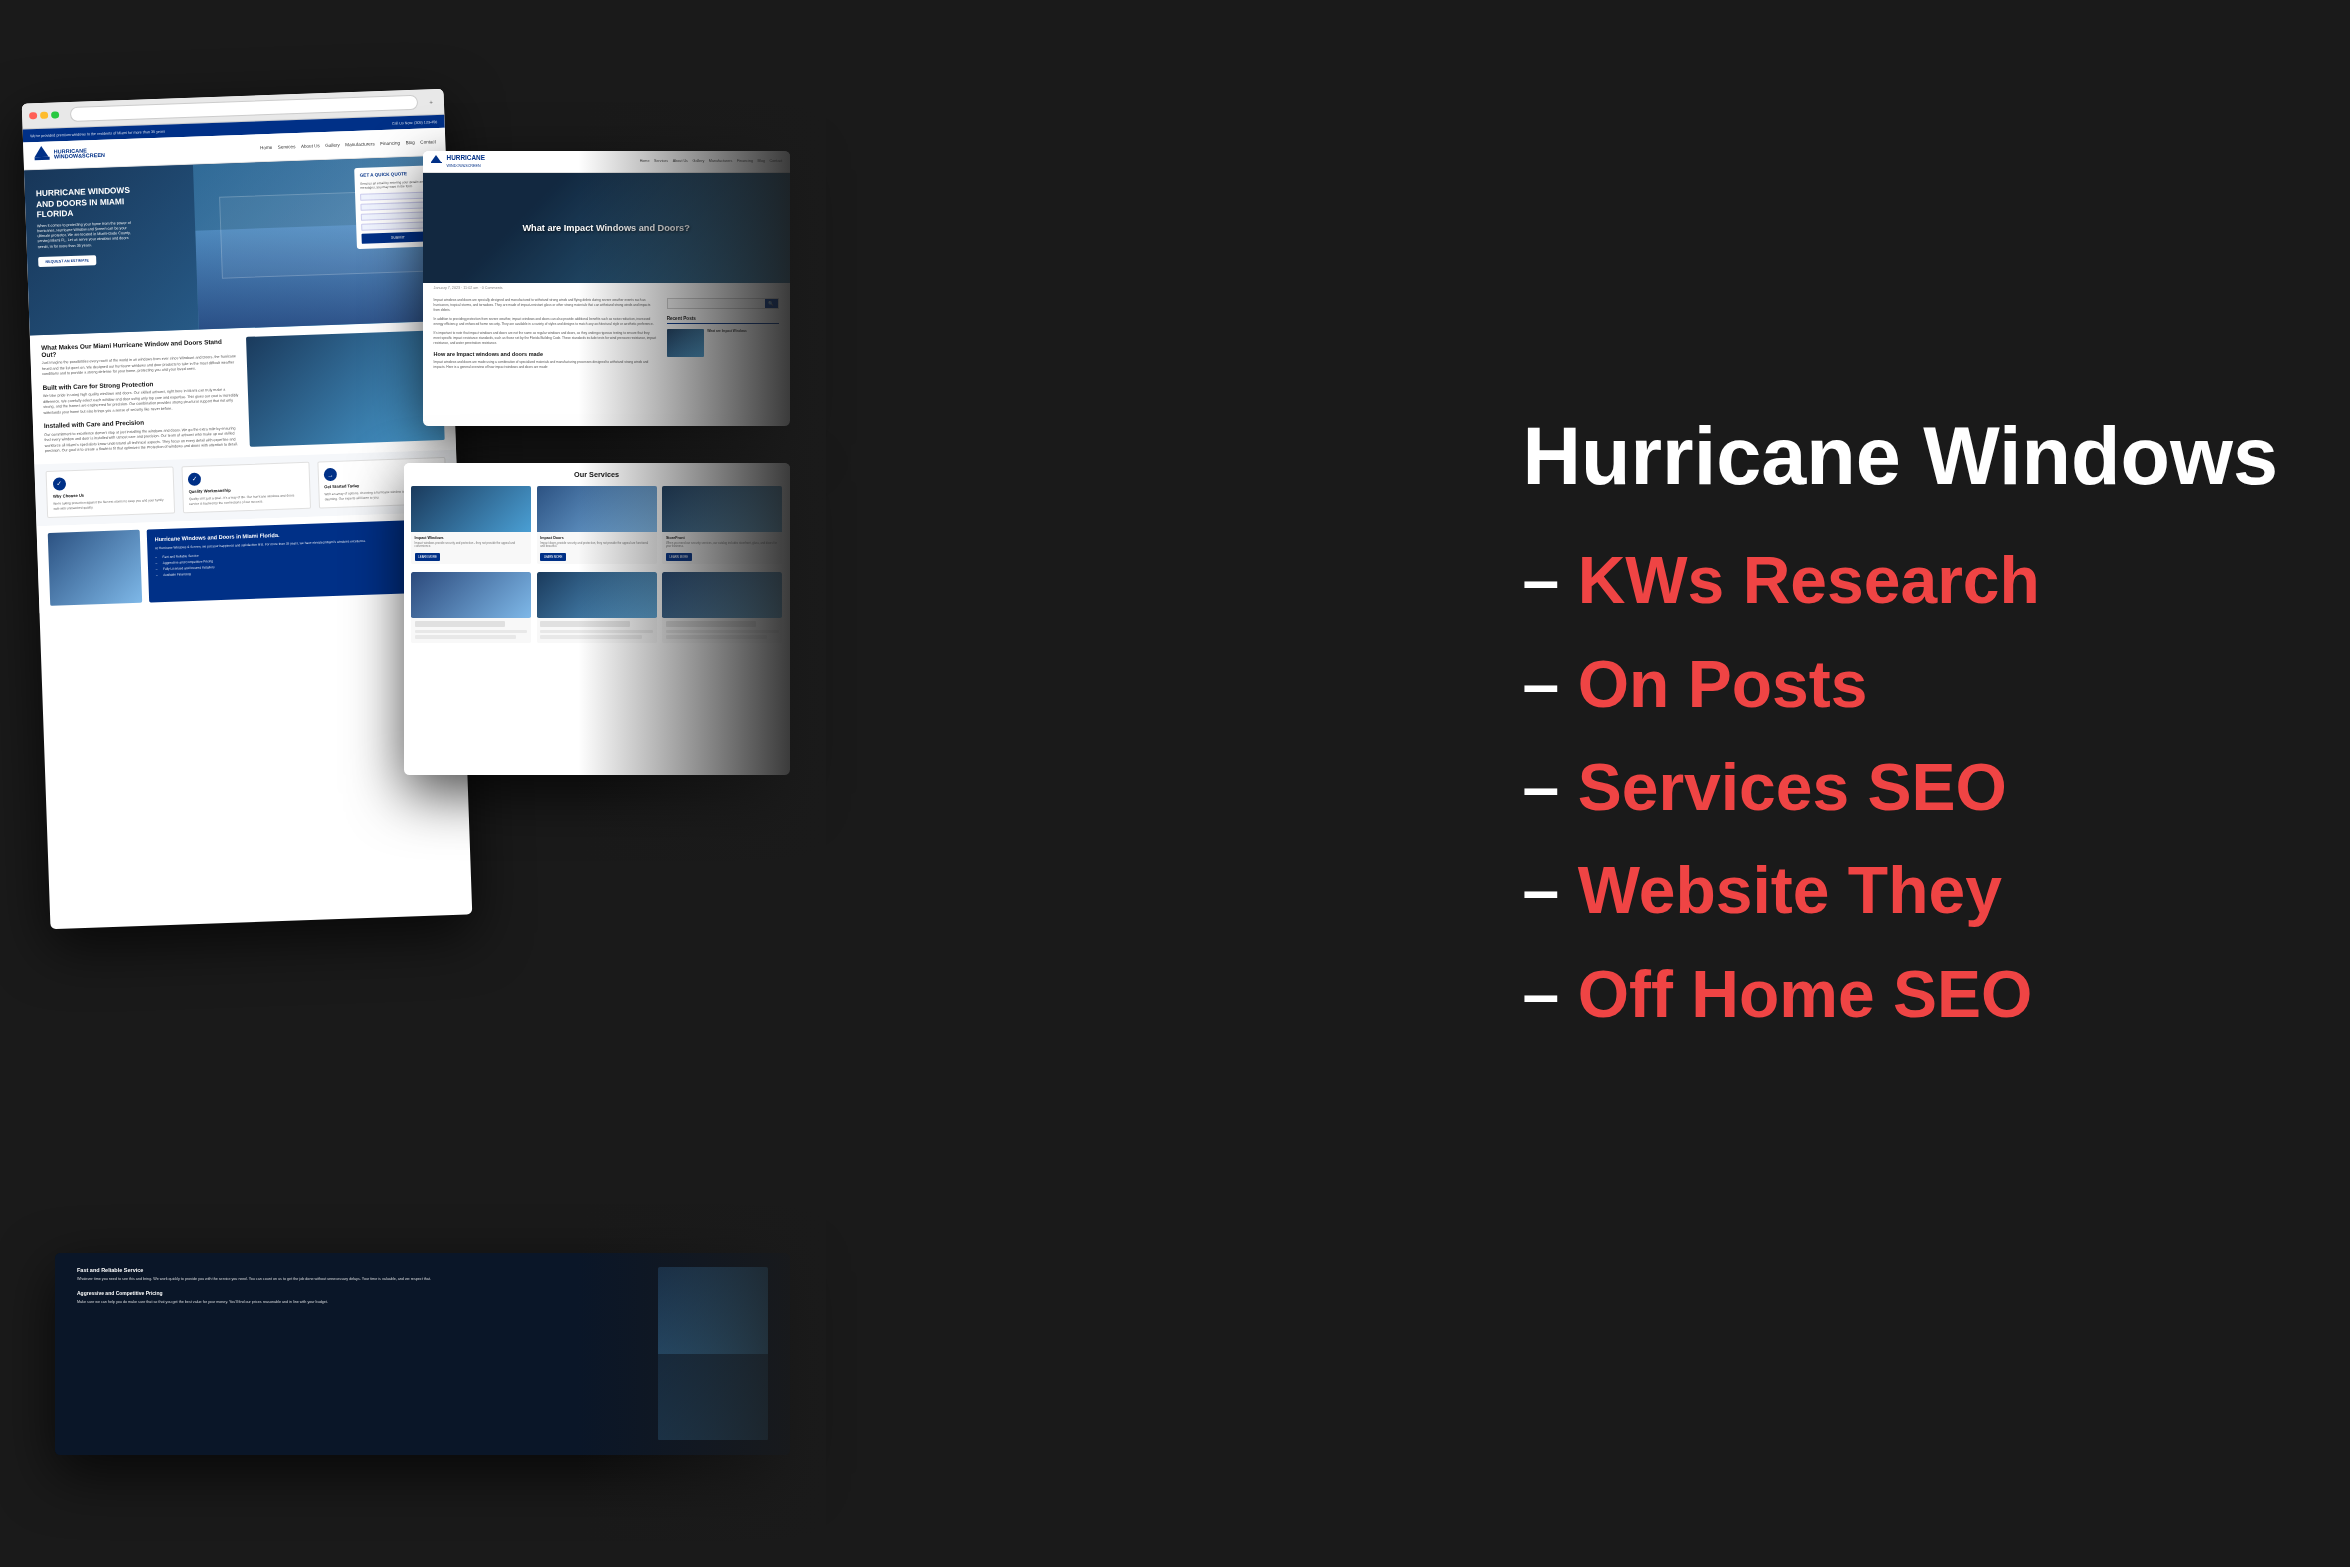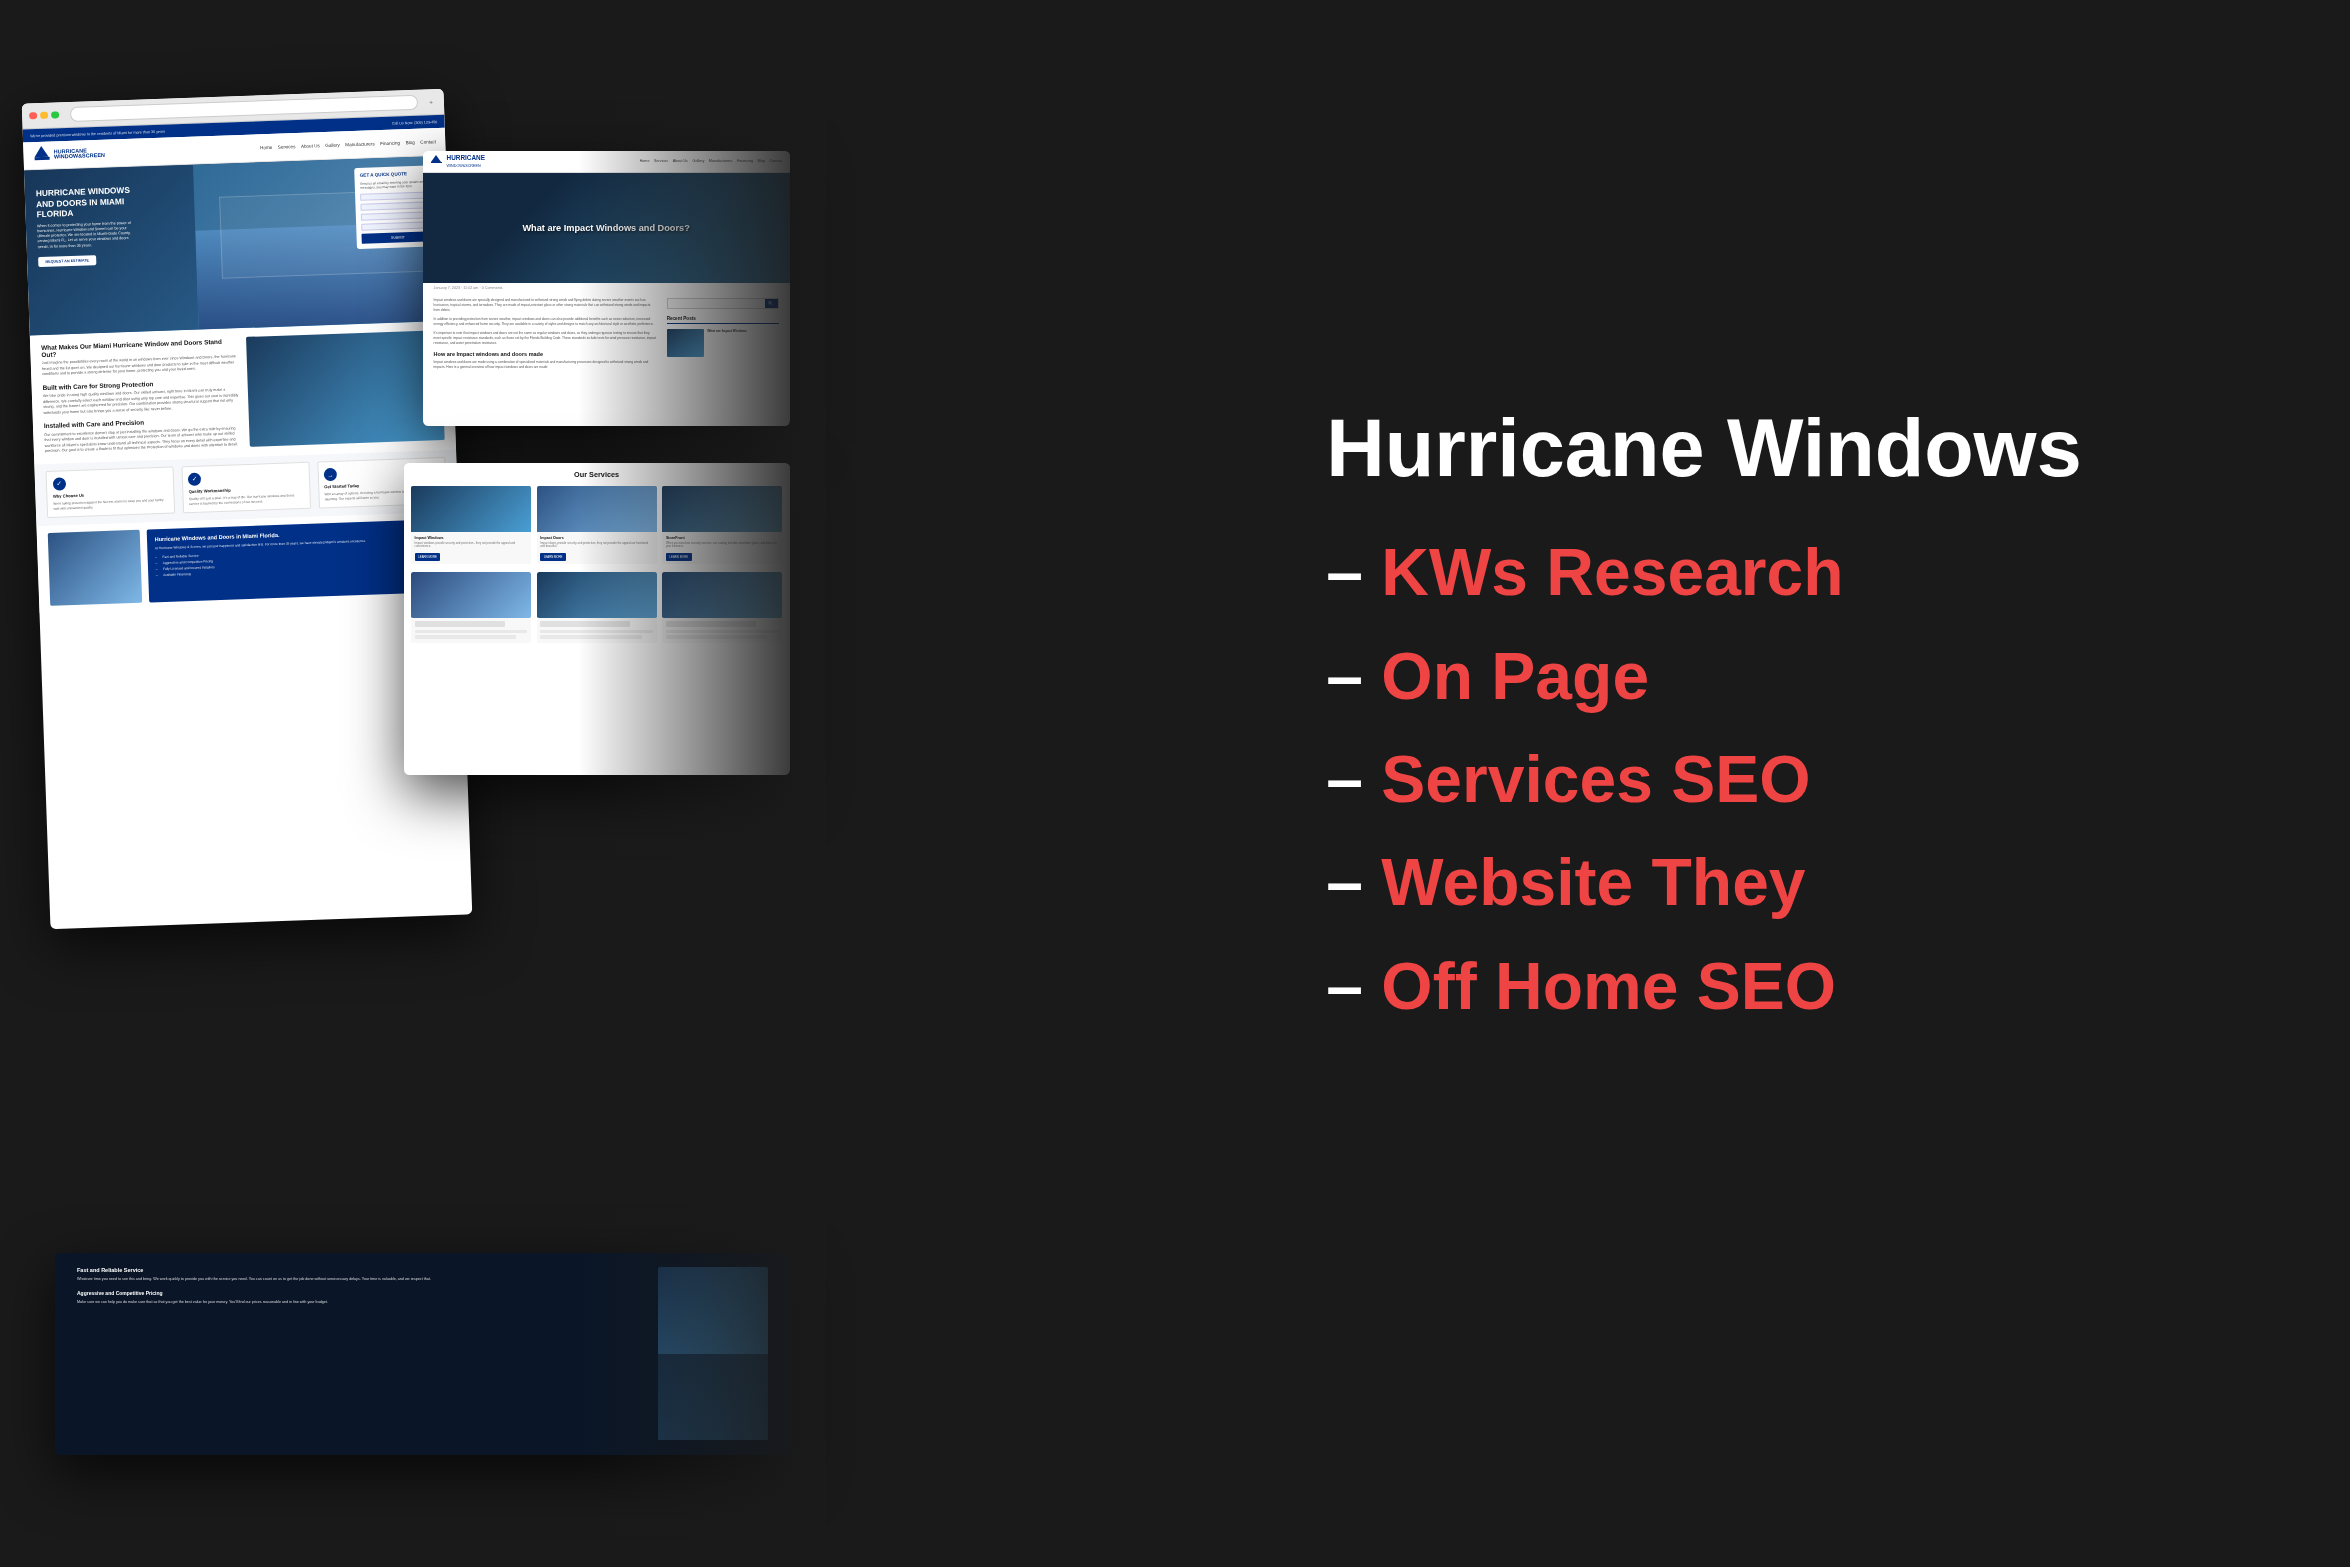--- a/index.html
+++ b/index.html
@@ -502,26 +502,26 @@
     .bottom-card-list li::before {
       content: "–";
       position: absolute;
       left: 0;
     }
 
     
     .text-content-area {
       position: absolute;
       right: 73px;
-      top: 8px;
+      top: 16px;
       width: 1332px;
       height: 1426px;
       display: flex;
       align-items: center;
-      justify-content: center;
+      justify-content: flex-end;
       padding-left: 184px;
     }
 
     .text-block {
       max-width: 1010px;
     }
 
     .main-title {
       font-size: 81px;
       font-weight: 900;
@@ -810,20 +810,20 @@
   <div class="screenshots-overlay"></div>
 </div>
 
 <div class="text-content-area">
   <div class="text-block">
     <div class="main-title">
       <span class="line1">Hurricane Windows</span>
     </div>
     <ul class="bullet-list">
       <li>KWs Research</li>
-      <li>On Page</li>
+      <li>On Posts</li>
       <li>Services SEO</li>
       <li>Website They</li>
       <li>Off Home SEO</li>
     </ul>
   </div>
 </div>
 
 
 </body></html>

